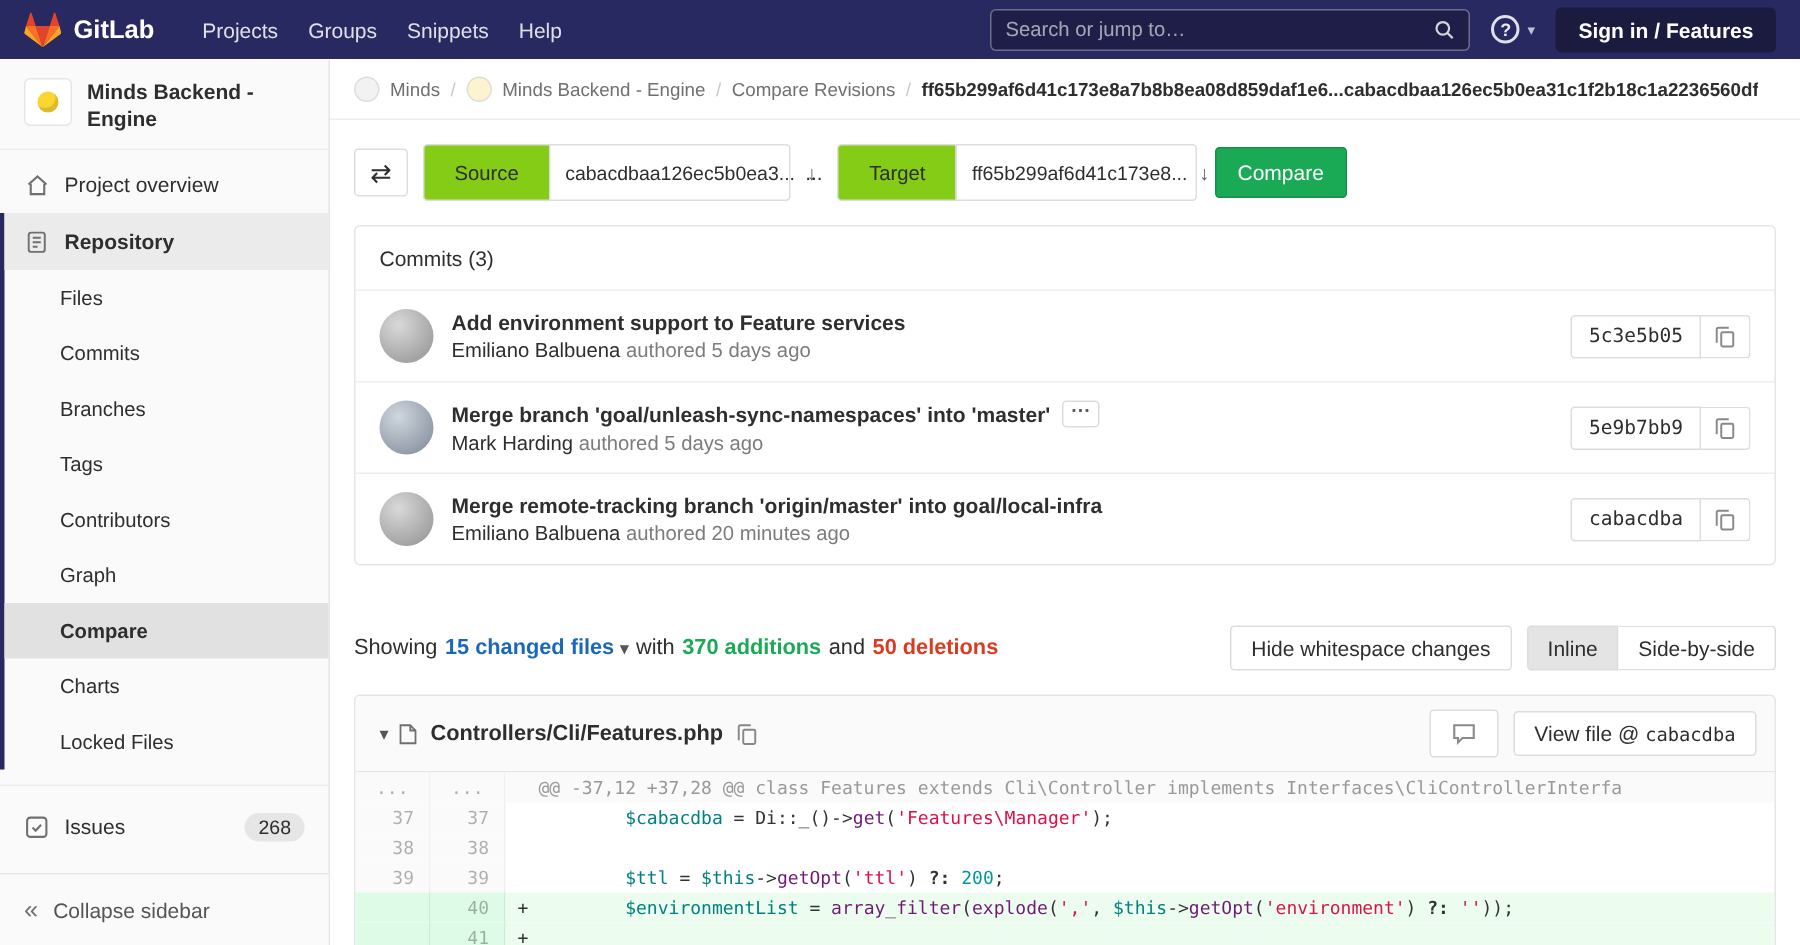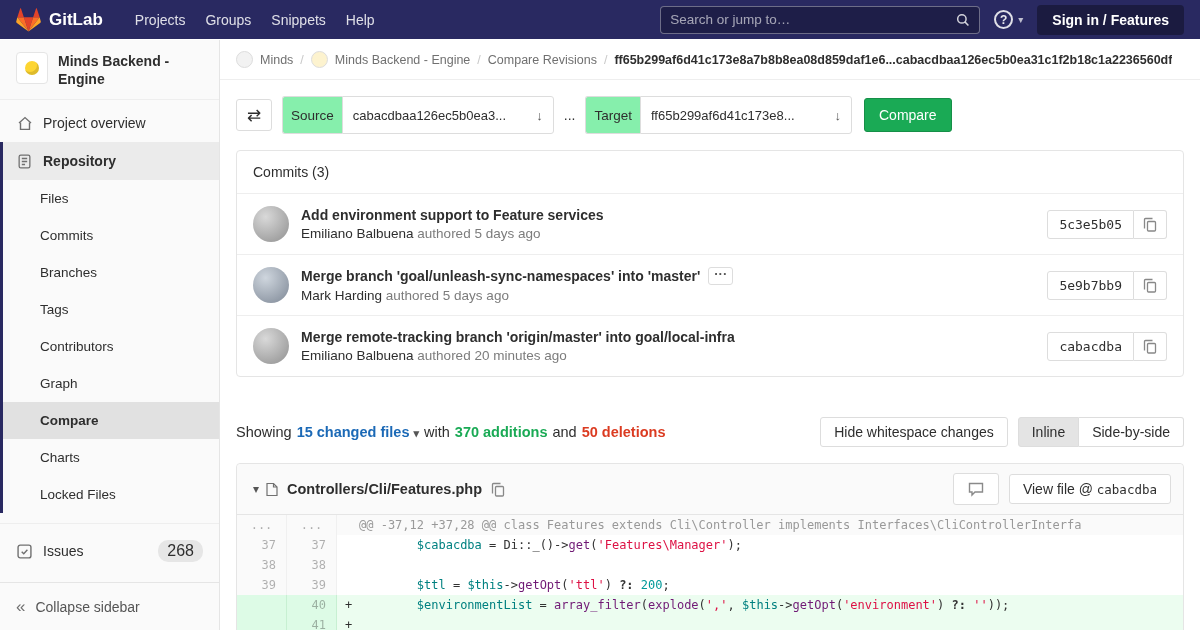--- a/index.html
+++ b/index.html
@@ -53,21 +53,21 @@
   .project-title { font-weight:600; font-size:14px; line-height:1.3; }
   .side-item { display:flex; align-items:center; gap:10px; height:38px; padding:0 16px; cursor:pointer; font-size:14px; color:#2e2e2e; }
   .side-icon { width:17px; display:flex; justify-content:center; flex:none; }
   .side-section.active { border-left:3px solid #292961; }
   .side-section.active .section-head { background:#ebebeb; font-weight:600; padding-left:13px; }
   .sub-item { display:block; height:37px; line-height:37px; padding-left:37px; font-size:13.5px; color:#2e2e2e; cursor:pointer; }
   .sub-item.active { background:#e1e1e1; font-weight:700; }
   .issues-wrap { margin-top:10px; border-top:1px solid #eee; padding-top:8px; }
   .badge {
     margin-left:auto; background:rgba(0,0,0,.08); border-radius:10px;
-    padding:2px 9px; font-size:16px; color:#2e2e2e;
+    padding:2px 9px; font-size:13px; color:#2e2e2e;
   }
   .collapse-btn {
     position:absolute; bottom:0; left:0; right:0; height:48px; background:#fafafa;
     border-top:1px solid #e5e5e5; display:flex; align-items:center; gap:10px;
     padding:0 16px; color:#555; cursor:pointer;
   }
   .collapse-icon { font-size:17px; color:#707070; }
 
   
   .main { margin-left:220px; padding-top:40px; }
@@ -82,26 +82,26 @@
   .bc-current { color:#2e2e2e; font-weight:600; overflow:hidden; text-overflow:ellipsis; }
 
   
   .compare-form { display:flex; align-items:center; margin:16px; gap:10px; }
   .icon-btn {
     height:32px; min-width:36px; background:#fff; border:1px solid #ddd; border-radius:3px;
     display:flex; align-items:center; justify-content:center; cursor:pointer; font-size:17px; color:#2e2e2e;
   }
   .input-group { display:flex; align-items:stretch; }
   .ig-addon {
-    display:flex; align-items:center; padding:0 8px; background:#86efac;
+    display:flex; align-items:center; padding:0 20px; background:#84cc16;
     border:1px solid #ddd; border-right:0; border-radius:3px 0 0 3px; font-size:13.5px;text-align:right;
   }
   .ig-field {
     display:flex; align-items:center; justify-content:space-between; gap:8px;
-    width:212px; height:32px; padding:18px 10px; background:#fff; border:1px solid #ddd;
+    width:161px; height:32px; padding:18px 10px; background:#fff; border:1px solid #ddd;
     border-radius:0 3px 3px 0; font-size:13px; cursor:pointer;
   }
   .ig-arrow { color:#555; font-size:13px; font-weight:700; }
   .dots { color:#2e2e2e; }
   .compare-btn {
     height:34px; padding:0 14px; background:#1aaa55; border:1px solid #168f48;
     border-radius:3px; color:#fff; font-size:14px; cursor:pointer; margin-left:2px;
   }
 
   

